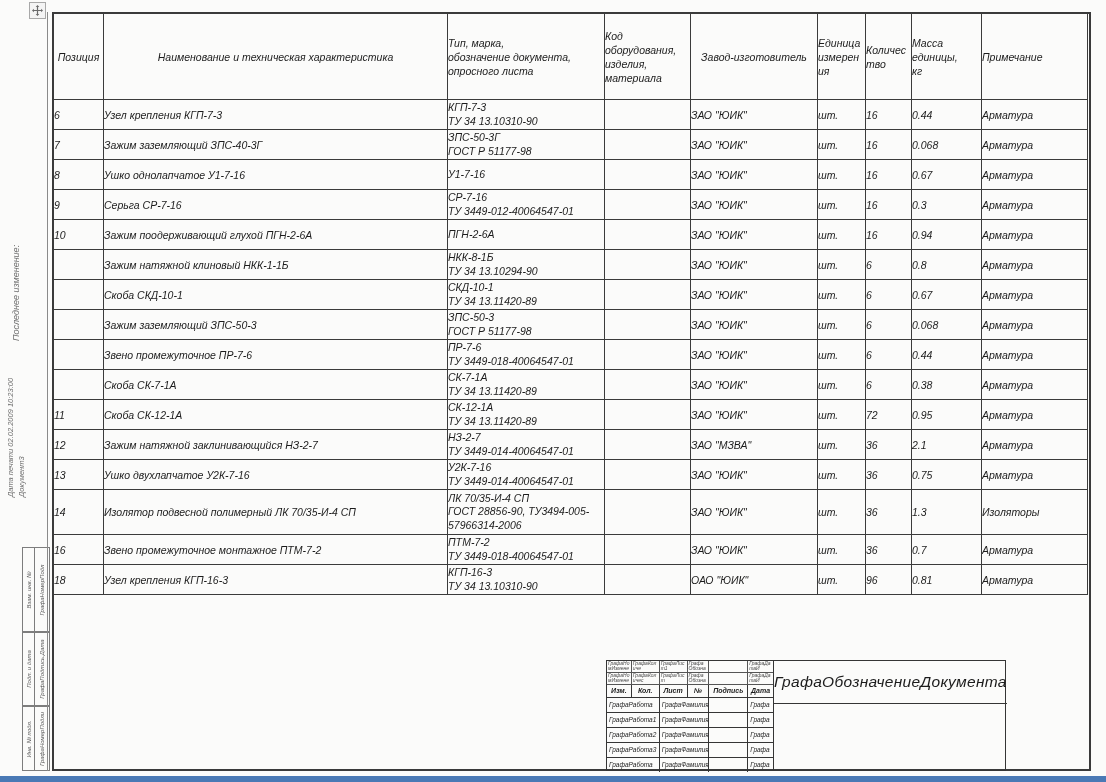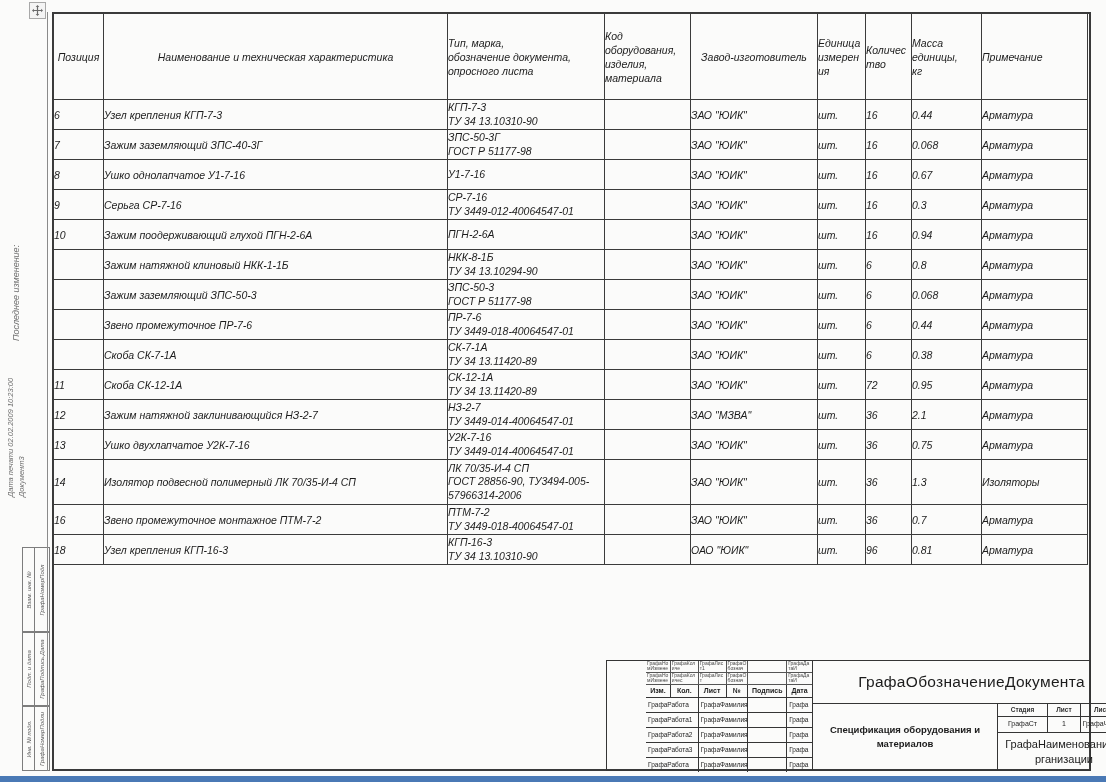--- a/index.html
+++ b/index.html
@@ -42,22 +42,22 @@
   td.c-type{padding-left:8px;vertical-align:top;padding-top:1px;line-height:13.5px;}
   td.c-manuf{padding-left:12px;}
   td.c-unit{padding-left:12px;}
   td.c-qty{padding-left:12px;}
   td.c-mass{padding-left:10px;margin-left:8px;}
   td.c-note{padding-left:14px;}
   tr.row{height:30px;}
   tr.row.tall{height:45px;}
   tr.hrow{height:86px;}
   
-  .tblock{position:absolute;left:606px;top:660px;width:485px;height:111px;border:1.5px solid #353535;
-          box-sizing:border-box;display:flex;padding-left:39px;}
+  .tblock{position:absolute;left:606px;top:660px;width:400px;height:111px;border:1.5px solid #353535;
+          box-sizing:border-box;display:flex;font-style:italic;}
   .tb-left{width:167px;border-right:1px solid #353535;display:flex;flex-direction:column;box-sizing:border-box;}
   .rev-row{height:11px;display:flex;border-bottom:1px solid #555;}
   .rev-cell{box-sizing:border-box;border-right:1px solid #555;font-size:5px;line-height:5px;
             overflow:hidden;color:#4a4a4a;padding:0 1px;word-break:break-all;}
   .rev-cell:last-child{border-right:none;}
   .hd-row{height:13px;display:flex;border-bottom:1px solid #353535;}
   .hd-cell{box-sizing:border-box;border-right:1px solid #353535;font-size:7px;line-height:12px;
            text-align:center;font-weight:bold;overflow:hidden;}
   .hd-cell:last-child{border-right:none;}
   .sign-rows{flex:1;display:flex;flex-direction:column;}
@@ -230,20 +230,32 @@
 ТУ 34 13.10294-90</td>
           <td class="c-code"></td>
           <td class="c-manuf">ЗАО "ЮИК"</td>
           <td class="c-unit">шт.</td>
           <td class="c-qty">6</td>
           <td class="c-mass">0.8</td>
           <td class="c-note">Арматура</td>
         </tr>
         <tr class="row">
           <td class="c-pos"></td>
+          <td class="c-name">Скоба СКД-10-1</td>
+          <td class="c-type pre">СКД-10-1
+ТУ 34 13.11420-89</td>
+          <td class="c-code"></td>
+          <td class="c-manuf">ЗАО "ЮИК"</td>
+          <td class="c-unit">шт.</td>
+          <td class="c-qty">6</td>
+          <td class="c-mass">0.67</td>
+          <td class="c-note">Арматура</td>
+        </tr>
+        <tr class="row">
+          <td class="c-pos"></td>
           <td class="c-name">Зажим заземляющий ЗПС-50-3</td>
           <td class="c-type pre">ЗПС-50-3
 ГОСТ Р 51177-98</td>
           <td class="c-code"></td>
           <td class="c-manuf">ЗАО "ЮИК"</td>
           <td class="c-unit">шт.</td>
           <td class="c-qty">6</td>
           <td class="c-mass">0.068</td>
           <td class="c-note">Арматура</td>
         </tr>
@@ -403,33 +415,17 @@
           <div class="sign-row">
             <div class="sign-cell" style="width: 53px;">ГрафаРабота</div>
             <div class="sign-cell" style="width: 50px;">ГрафаФамилия</div>
             <div class="sign-cell" style="width: 39px;"></div>
             <div class="sign-cell" style="width: 25px;">Графа</div>
           </div>
         </div>
     </div>
     <div class="tb-right">
       <div class="desig">ГрафаОбозначениеДокумента</div>
-      <div class="tb-bottom">
-        <div class="spec-title">Спецификация оборудования и материалов</div>
-        <div class="stage-block">
-          <div class="stage-head" id="stage-head">
-              <div class="st-c" style="width: 50px;">Стадия</div>
-              <div class="st-c" style="width: 33px;">Лист</div>
-              <div class="st-c" style="width: 49px;">Листов</div>
-            </div>
-          <div class="stage-vals" id="stage-vals">
-              <div class="st-c" style="width: 50px;">ГрафаСт</div>
-              <div class="st-c" style="width: 33px;">1</div>
-              <div class="st-c" style="width: 49px;">ГрафаЧислоЛ</div>
-            </div>
-          <div class="org-cell">ГрафаНаименованиеОрганизации</div>
-        </div>
-      </div>
     </div>
   </div>
 
   <div class="bottom-bar" style="background: rgb(74, 121, 181);"></div>
 </div>
 
 </body></html>

